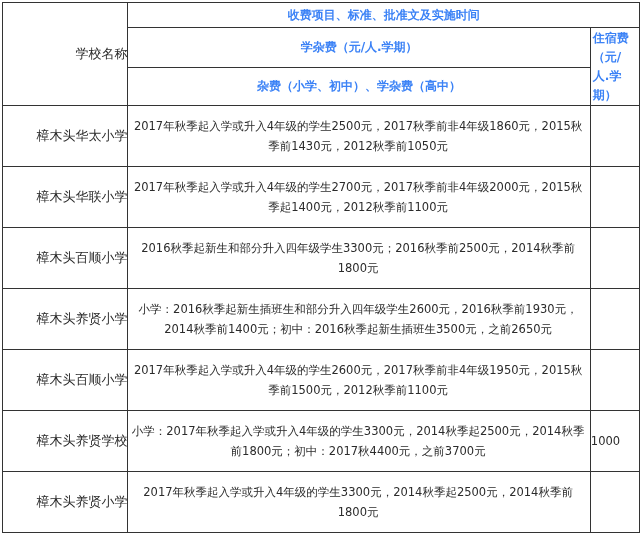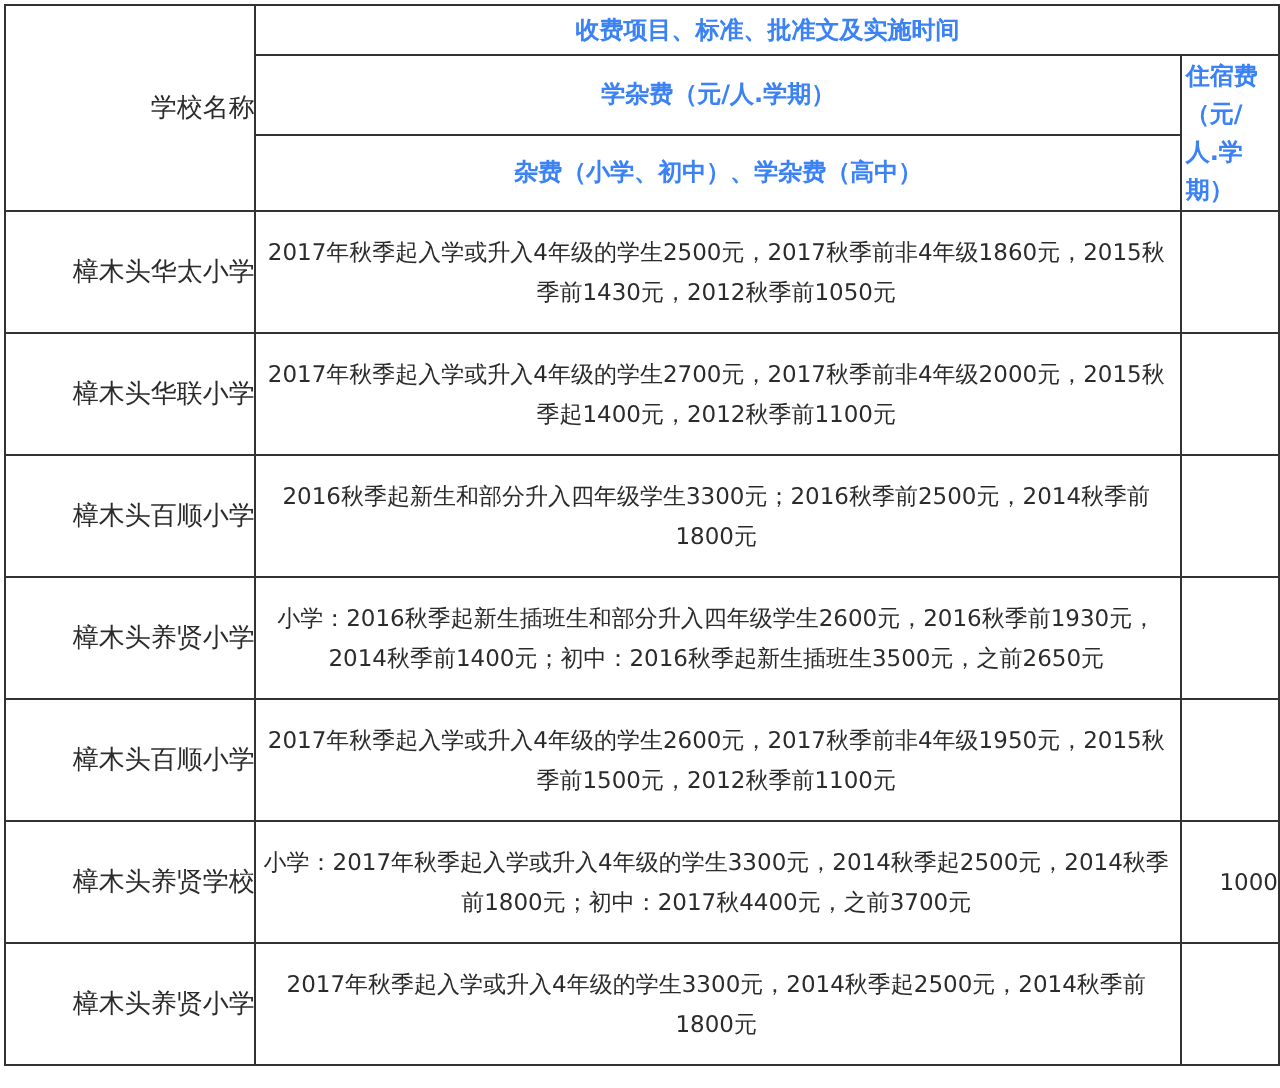--- a/index.html
+++ b/index.html
@@ -45,21 +45,21 @@
     .fee-text {
       font-size: 11.5px;
       line-height: 20px;
       padding-left: 2px !important;
       padding-right: 4px !important;
       text-align: center;
       color: #2b2b2b;
     }
     .boarding {
       font-size: 11.5px;
-      text-align: right;
+      text-align: left;
       color: #2b2b2b;
     }
     .boarding-hdr {
       font-size: 12px;
       font-weight: bold;
       line-height: 19px;
       text-align: left;
       padding: 0 2px !important;
       margin-top: 40px;
     }

